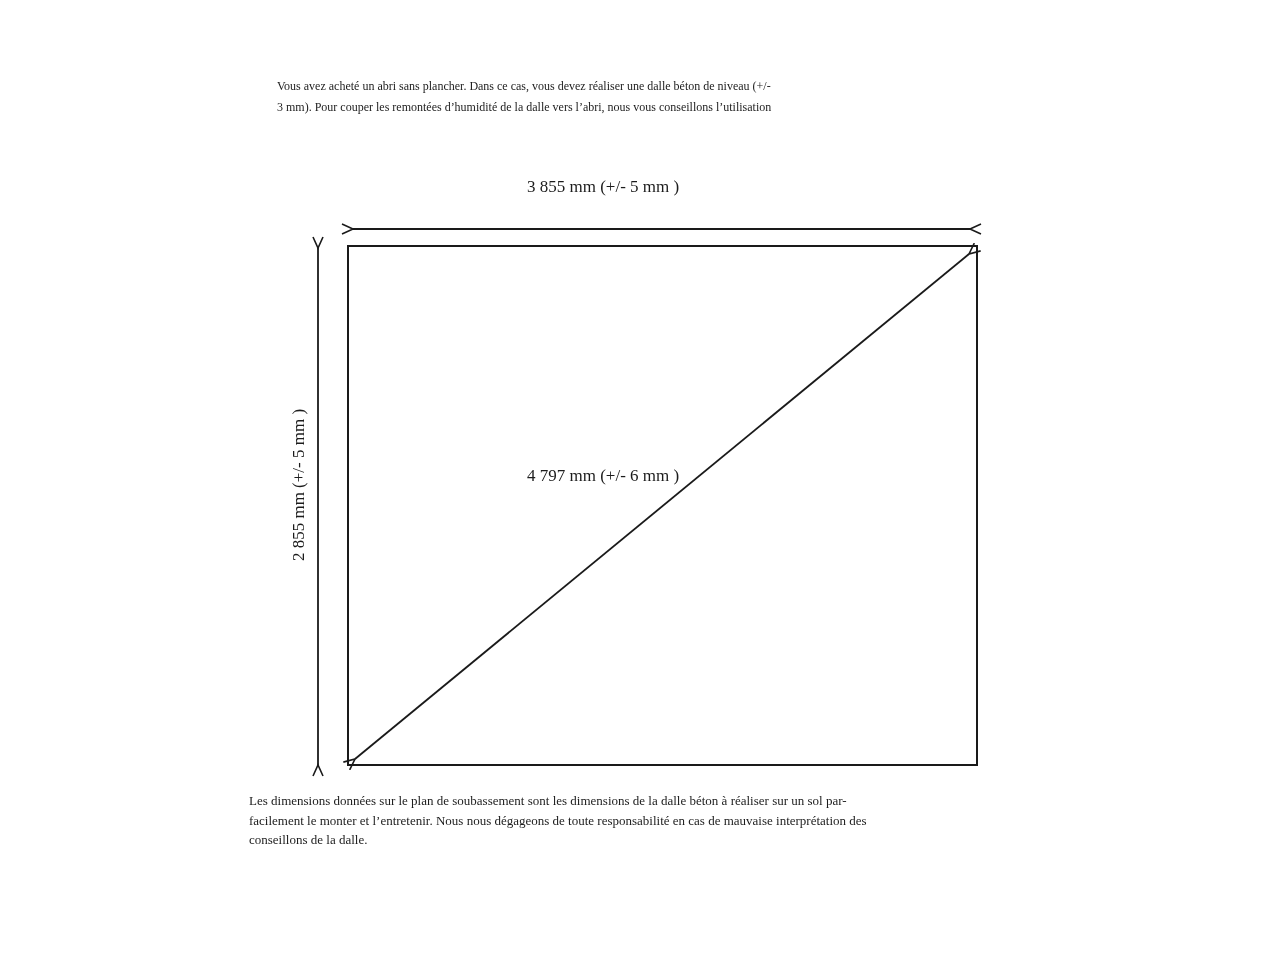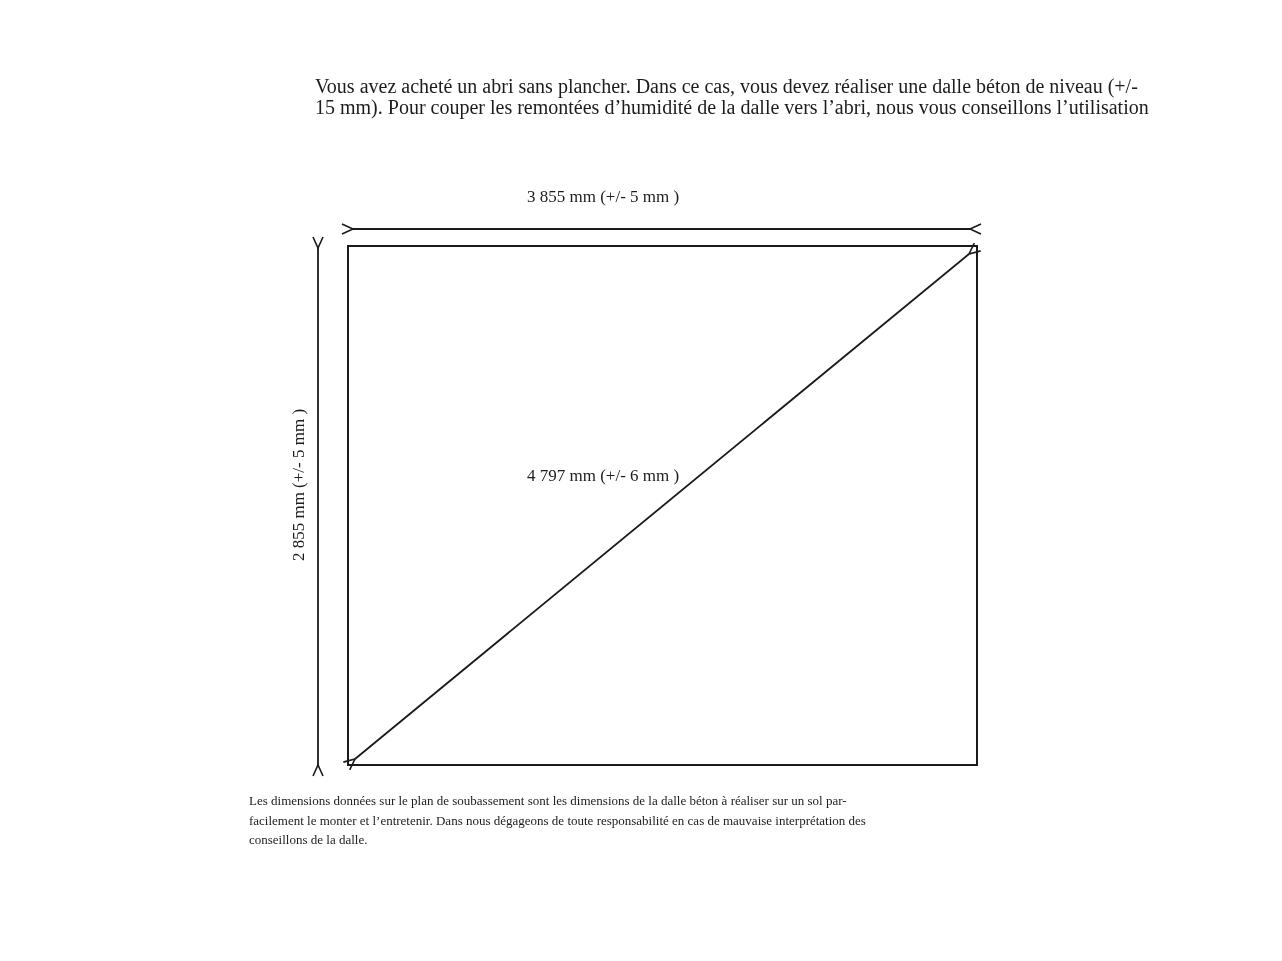--- a/index.html
+++ b/index.html
@@ -23,23 +23,22 @@
   }
   .para{
     position:absolute;
   }
   .para .tline{
     white-space:nowrap;
   }
   .intro{
     left:277px;
     top:76px;
-    font-size:20px;
+    font-size:12px;
     line-height:21px;
-    margin-left:38px;
   }
   .footer-par{
     left:249px;
     top:791px;
     font-size:13px;
     line-height:19.7px;
   }
   .diagram-svg{
     position:absolute;
     left:0;
@@ -48,40 +47,40 @@
     height:961px;
   }
   .dim-label{
     position:absolute;
     font-size:17px;
     white-space:nowrap;
     color:var(--text);
   }
   .dim-top{
     left:527px;
-    top:187px;
+    top:177px;
   }
   .dim-diagonal{
     left:527px;
     top:466px;
   }
   .dim-left{
     left:299px;
     top:485px;
     transform:translate(-50%,-50%) rotate(-90deg);
   }
 </style>
 </head>
 <body>
 
 <div class="page">
 
   <div class="para intro">
     <div class="tline">Vous avez acheté un abri sans plancher. Dans ce cas, vous devez réaliser une dalle béton de niveau (+/-</div>
-    <div class="tline">15 mm). Pour couper les remontées d’humidité de la dalle vers l’abri, nous vous conseillons l’utilisation</div>
+    <div class="tline">3 mm). Pour couper les remontées d’humidité de la dalle vers l’abri, nous vous conseillons l’utilisation</div>
   </div>
 
   <svg class="diagram-svg" viewBox="0 0 1282 961" xmlns="http://www.w3.org/2000/svg">
     <defs>
       <marker id="arrowhead" viewBox="0 0 14 12" refX="2" refY="6" markerWidth="14" markerHeight="12" markerUnits="userSpaceOnUse" orient="auto-start-reverse">
         <path d="M13 1 L2 6 L13 11" fill="none" stroke="#1a1a1a" stroke-width="1.6"></path>
       </marker>
     </defs>
 
     <rect x="348" y="246" width="629" height="519" fill="none" stroke="#1a1a1a" stroke-width="2"></rect>
@@ -94,17 +93,17 @@
   </svg>
 
   <div class="dim-label dim-top">3 855 mm (+/- 5 mm )</div>
 
   <div class="dim-label dim-left">2 855 mm (+/- 5 mm )</div>
 
   <div class="dim-label dim-diagonal">4 797 mm (+/- 6 mm )</div>
 
   <div class="para footer-par">
     <div class="tline">Les dimensions données sur le plan de soubassement sont les dimensions de la dalle béton à réaliser sur un sol par-</div>
-    <div class="tline">facilement le monter et l’entretenir. Dans nous dégageons de toute responsabilité en cas de mauvaise interprétation des</div>
+    <div class="tline">facilement le monter et l’entretenir. Nous nous dégageons de toute responsabilité en cas de mauvaise interprétation des</div>
     <div class="tline">conseillons de la dalle.</div>
   </div>
 
 </div>
 
 </body></html>

